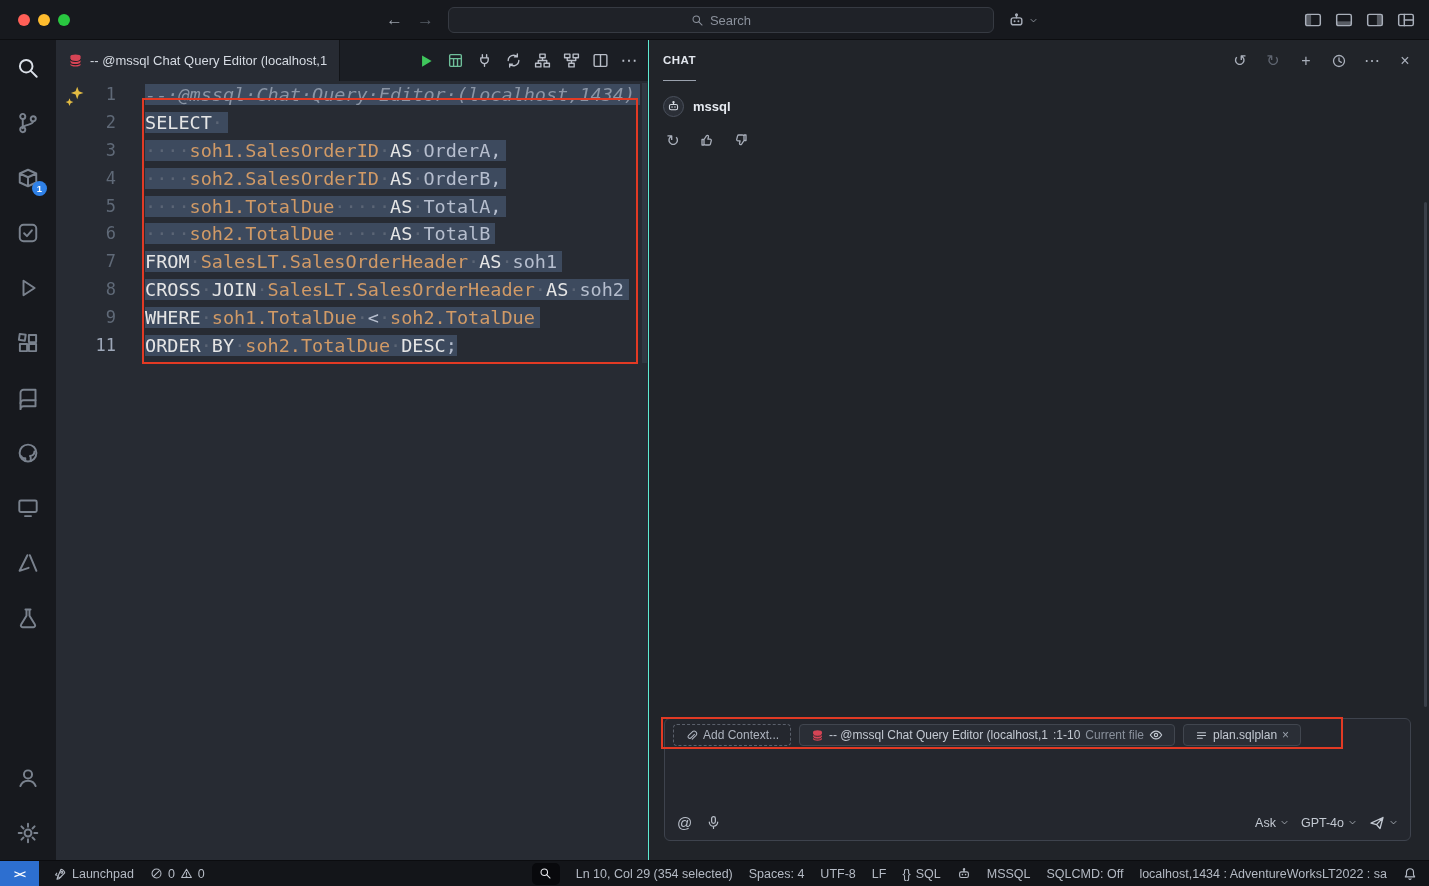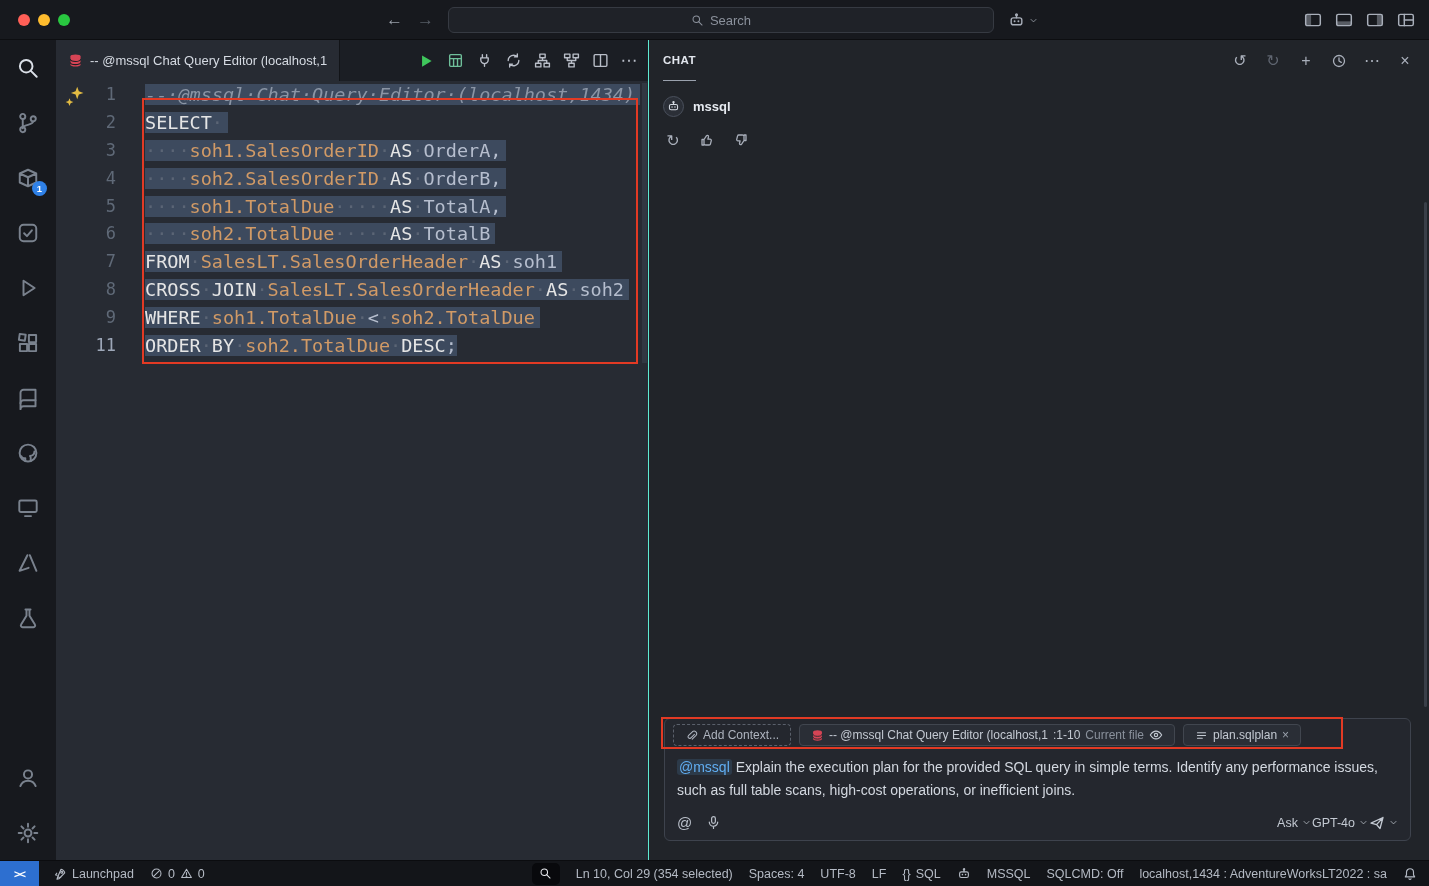--- a/index.html
+++ b/index.html
@@ -64,21 +64,21 @@
 
   .chat-input { position:absolute; left:15px; right:18px; top:678px; height:123px; background:#24272e; border:1px solid #3e434d; border-radius:6px; display:flex; flex-direction:column; }
   .chips { display:flex; gap:8px; padding:5px 8px; align-items:center; }
   .chip { height:22px; border-radius:4px; border:1px solid #41464f; background:#2a2e36; display:inline-flex; align-items:center; gap:5px; padding:0 11px; font-size:12px; color:#c3c9d2; white-space:nowrap; }
   .chip.add { border-style:dashed; background:transparent; color:#aeb4bf; border-color:#5a606b; }
   .chip .dim { color:#8a919c; }
   .input-text { padding:5px 12px 0 12px; font-size:14px; line-height:23px; color:#d3d8e0; }
   .mention { color:#61aef2; background:rgba(97,174,242,.14); border-radius:3px; padding:0 2px; }
   .input-controls { margin-top:auto; display:flex; align-items:center; padding:0 12px 9px 12px; color:#b9bfc9; }
   .ic-left { display:flex; gap:14px; align-items:center; font-size:15px; }
-  .ic-right { margin-left:auto; display:flex; gap:1px; }
+  .ic-right { margin-left:auto; display:flex; gap:12px; }
   .picker { display:flex; gap:4px; align-items:center; font-size:12.5px; color:#c3c9d2; }
 
   
   .statusbar { position:absolute; left:0; right:0; bottom:0; height:26px; background:#131519; border-top:1px solid #0b0c0f; display:flex; align-items:center; font-size:12.5px; color:#b4bac4; }
   .sb-remote { width:39px; height:26px; background:#2d6fd0; color:#fff; display:flex; align-items:center; justify-content:center; font-size:11px; font-weight:bold; letter-spacing:-1px; }
   .sb-left { display:flex; gap:16px; padding-left:14px; align-items:center; }
   .sb-right { margin-left:auto; display:flex; gap:16px; padding-right:12px; }
   .sb-item { display:flex; gap:5px; align-items:center; white-space:nowrap; }
   .zoom-box { width:28px; height:22px; background:#08090c; border-radius:5px; display:flex; align-items:center; justify-content:center; color:#e8eaee; }
 
@@ -398,24 +398,20 @@
             </svg>
         </div>
         <div class="chip">
           <svg class="ic" width="13" height="13" viewBox="0 0 16 16">
               <path d="M3 4.5h10M3 8h10M3 11.5h6"></path>
             </svg>
           <span>plan.sqlplan</span>
           <span style="color:#9aa1ac">×</span>
         </div>
       </div>
-      <div class="input-text">
-        <span class="mention">@mssql</span>
-        <span>Explain the execution plan for the provided SQL query in simple terms. Identify any performance issues, such as full table scans, high-cost operations, or inefficient joins.</span>
-      </div>
       <div class="input-controls">
         <div class="ic-left">
           <span>@</span>
           <svg class="ic" width="15" height="15" viewBox="0 0 16 16">
               <rect x="6" y="1.8" width="4" height="7.2" rx="2"></rect>
               <path d="M3.5 7.5a4.5 4.5 0 0 0 9 0M8 12v2.4"></path>
             </svg>
         </div>
         <div class="ic-right">
           <div class="picker">

